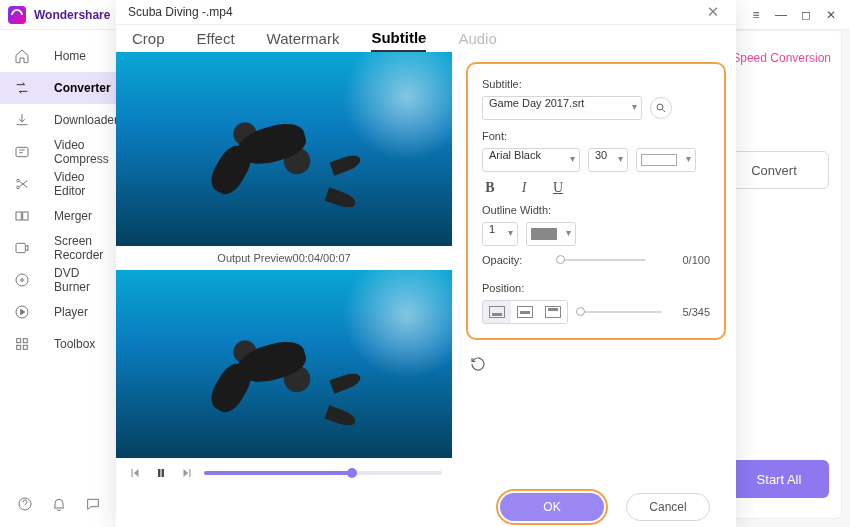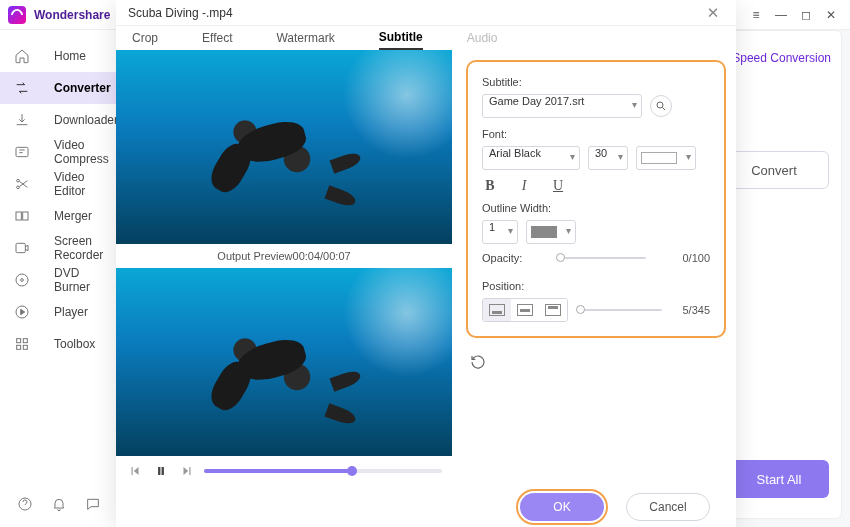--- a/index.html
+++ b/index.html
@@ -19,29 +19,29 @@
   .side-item { display:flex; align-items:center; height:32px; padding:0 14px; font-size:12px; color:#444; cursor:pointer; gap:24px;}
   .side-item.active { background:#e9e2fb; color:#000; font-weight:600;}
   .side-icon { width:16px; height:16px; display:flex; align-items:center; justify-content:center; color:#666;}
   .side-icon svg { width:16px; height:16px; stroke:#777; fill:none; stroke-width:1.5;}
   .side-item.active .side-icon svg { stroke:#333; }
   .sidebar-bottom { margin-top:auto; display:flex; gap:16px; padding:14px 16px;}
   .sidebar-bottom span { width:18px; height:18px; display:flex; align-items:center; justify-content:center; color:#666; cursor:pointer;}
 
   
   .rightpanel { position:absolute; left:130px; right:8px; top:30px; bottom:8px; background:#fff; border:1px solid #eee; border-radius:6px; }
-  .rightpanel .toprow { position:absolute; right:10px; top:20px; font-size:12px; color:#6d28d9;}
+  .rightpanel .toprow { position:absolute; right:10px; top:20px; font-size:12px; color:#ec4899;}
   .convertbtn { position:absolute; right:12px; top:120px; width:110px; height:38px; border:1px solid #d9d9e3; border-radius:6px; background:#fff; font-size:13px; color:#555; cursor:pointer;}
   .startall { position:absolute; right:12px; bottom:20px; width:100px; height:38px; background:#8d78f0; color:#fff; border:none; border-radius:6px; font-size:13px; cursor:pointer;}
 
   
   .dialog { position:absolute; top:0; left:116px; width:620px; height:527px; background:#fff; box-shadow:0 4px 24px rgba(0,0,0,0.12); display:flex; flex-direction:column;}
   .dlg-title { height:34px; display:flex; align-items:center; padding:0 12px; font-size:12px; color:#333; border-bottom:1px solid #f0f0f0;}
   .dlg-close { margin-left:auto; width:22px; height:22px; display:flex; align-items:center; justify-content:center; color:#888; font-size:15px; cursor:pointer;}
-  .dlg-tabs { height:30px; display:flex; align-items:center; gap:44px; padding:0 16px; font-size:12px; color:#555;}
+  .dlg-tabs { height:30px; display:flex; align-items:center; gap:32px; padding:0 16px; font-size:15px; color:#555;}
   .dlg-tabs span { cursor:pointer; padding:4px 0;}
   .dlg-tabs span.active { color:#000; border-bottom:2px solid #333; font-weight:600;}
   .dlg-tabs span.disabled { color:#bbb;}
 
   .dlg-body { flex:1; display:flex; }
   .preview-col { width:336px; display:flex; flex-direction:column;}
   .video-box { height:194px; background:linear-gradient(180deg,#0aa6d6 0%,#0a7bbd 40%,#04405f 100%); position:relative; overflow:hidden;}
   .diver { position:absolute; width:130px; height:90px; left:90px; top:55px; background:radial-gradient(circle at 30% 30%, #2b2b2b 10%, transparent 11%), radial-gradient(circle at 70% 60%, #2b2b2b 12%, transparent 13%); filter:blur(0.5px);}
   .diver::before { content:''; position:absolute; width:70px; height:35px; background:#1a1a1a; border-radius:50% 40% 40% 50%; top:20px; left:30px; transform:rotate(-15deg);}
   .diver::after { content:''; position:absolute; width:30px; height:50px; background:#1a1a1a; border-radius:40%; top:38px; left:10px; transform:rotate(30deg);}
@@ -94,21 +94,21 @@
   .pos-ic::after { content:''; position:absolute; left:2px; right:2px; height:3px; background:#888;}
   .pos-bottom::after { bottom:1px;}
   .pos-middle::after { top:4px;}
   .pos-top::after { top:1px;}
 
   .apply-row { display:flex; align-items:center; gap:12px; margin:16px 0 0 4px;}
   .applybtn { height:24px; padding:0 14px; border:1px solid #d6d6de; border-radius:12px; background:#fff; font-size:11px; color:#444; cursor:pointer;}
   .reseti { width:18px; height:18px; color:#666; cursor:pointer;}
 
   .dlg-foot { height:54px; display:flex; align-items:center; justify-content:flex-end; gap:18px; padding:0 26px;}
-  .okbtn { width:84px; height:28px; background:#9b87f3; color:#fff; border:none; border-radius:14px; font-size:12px; cursor:pointer;text-align:center;}
+  .okbtn { width:104px; height:28px; background:#9b87f3; color:#fff; border:none; border-radius:14px; font-size:12px; cursor:pointer;text-align:center;}
   .ok-hi { border:2px solid #f4a24a; border-radius:18px; padding:2px;}
   .cancelbtn { width:84px; height:28px; background:#fff; color:#555; border:1px solid #d6d6de; border-radius:14px; font-size:12px; cursor:pointer;}
 </style>
 </head>
 <body>
 
 <div class="app-top">
   <div class="app-logo"></div>
   <div class="app-title">Wondershare</div>
   <div class="app-win">

